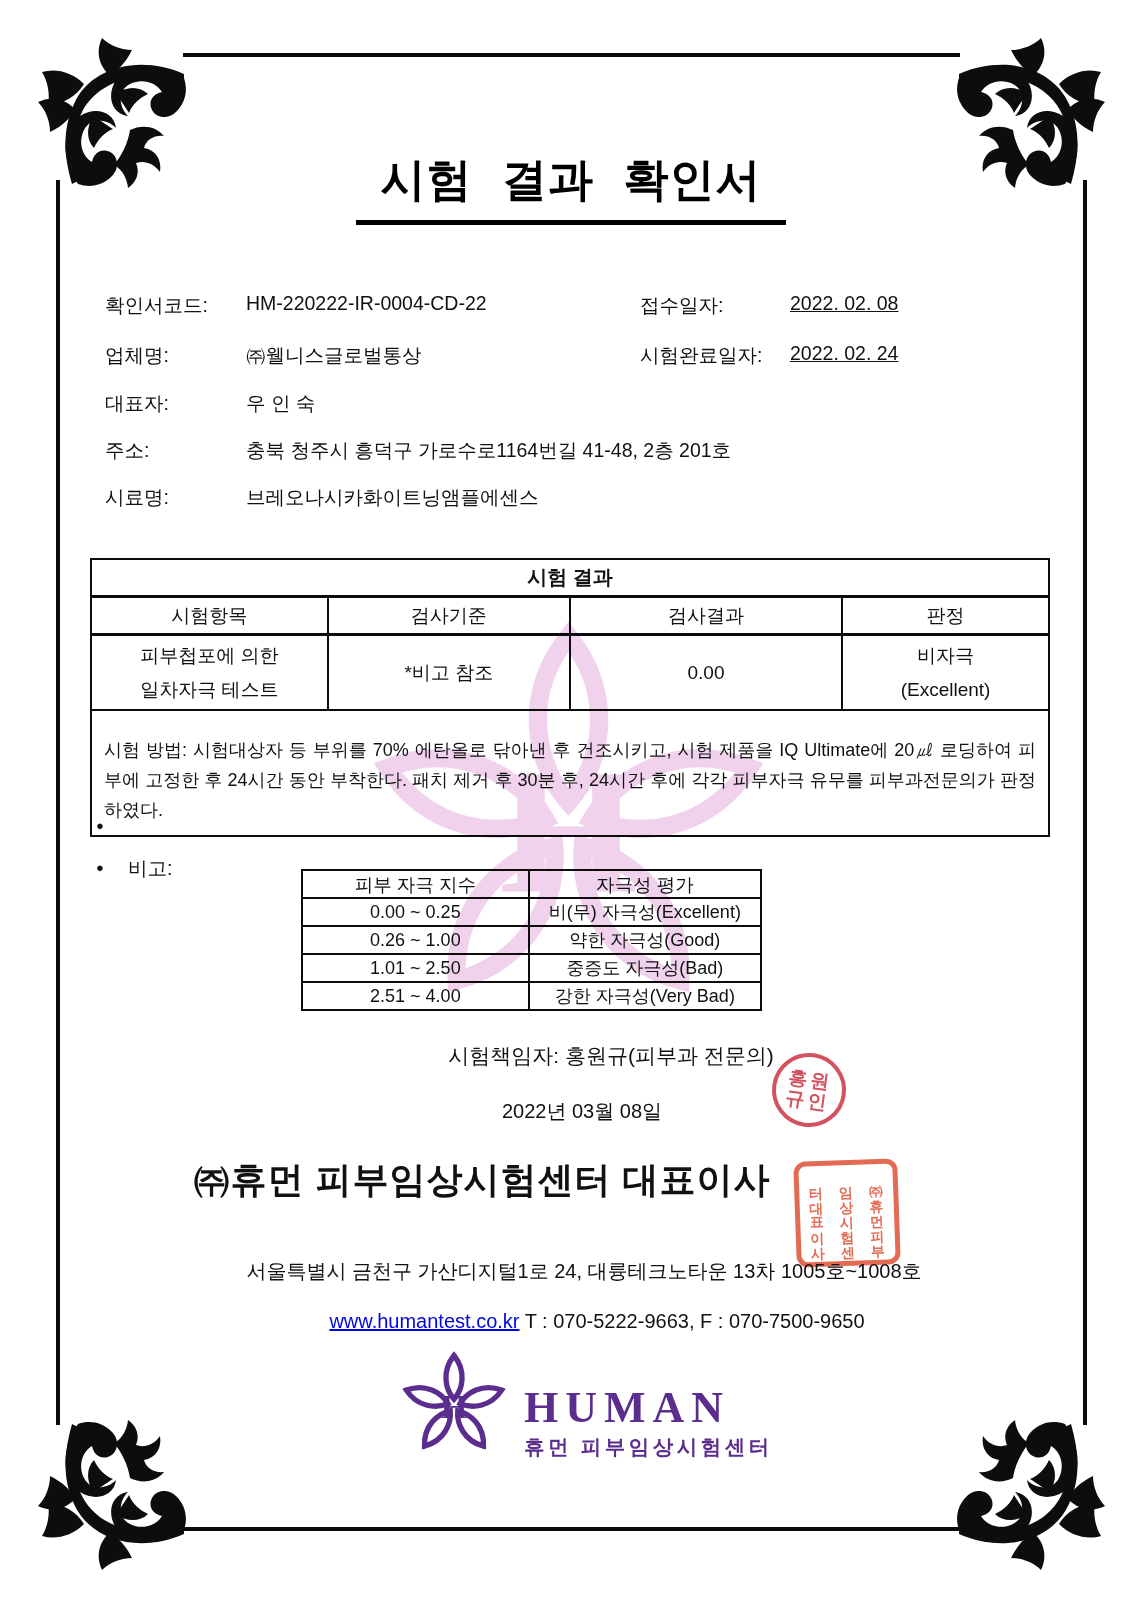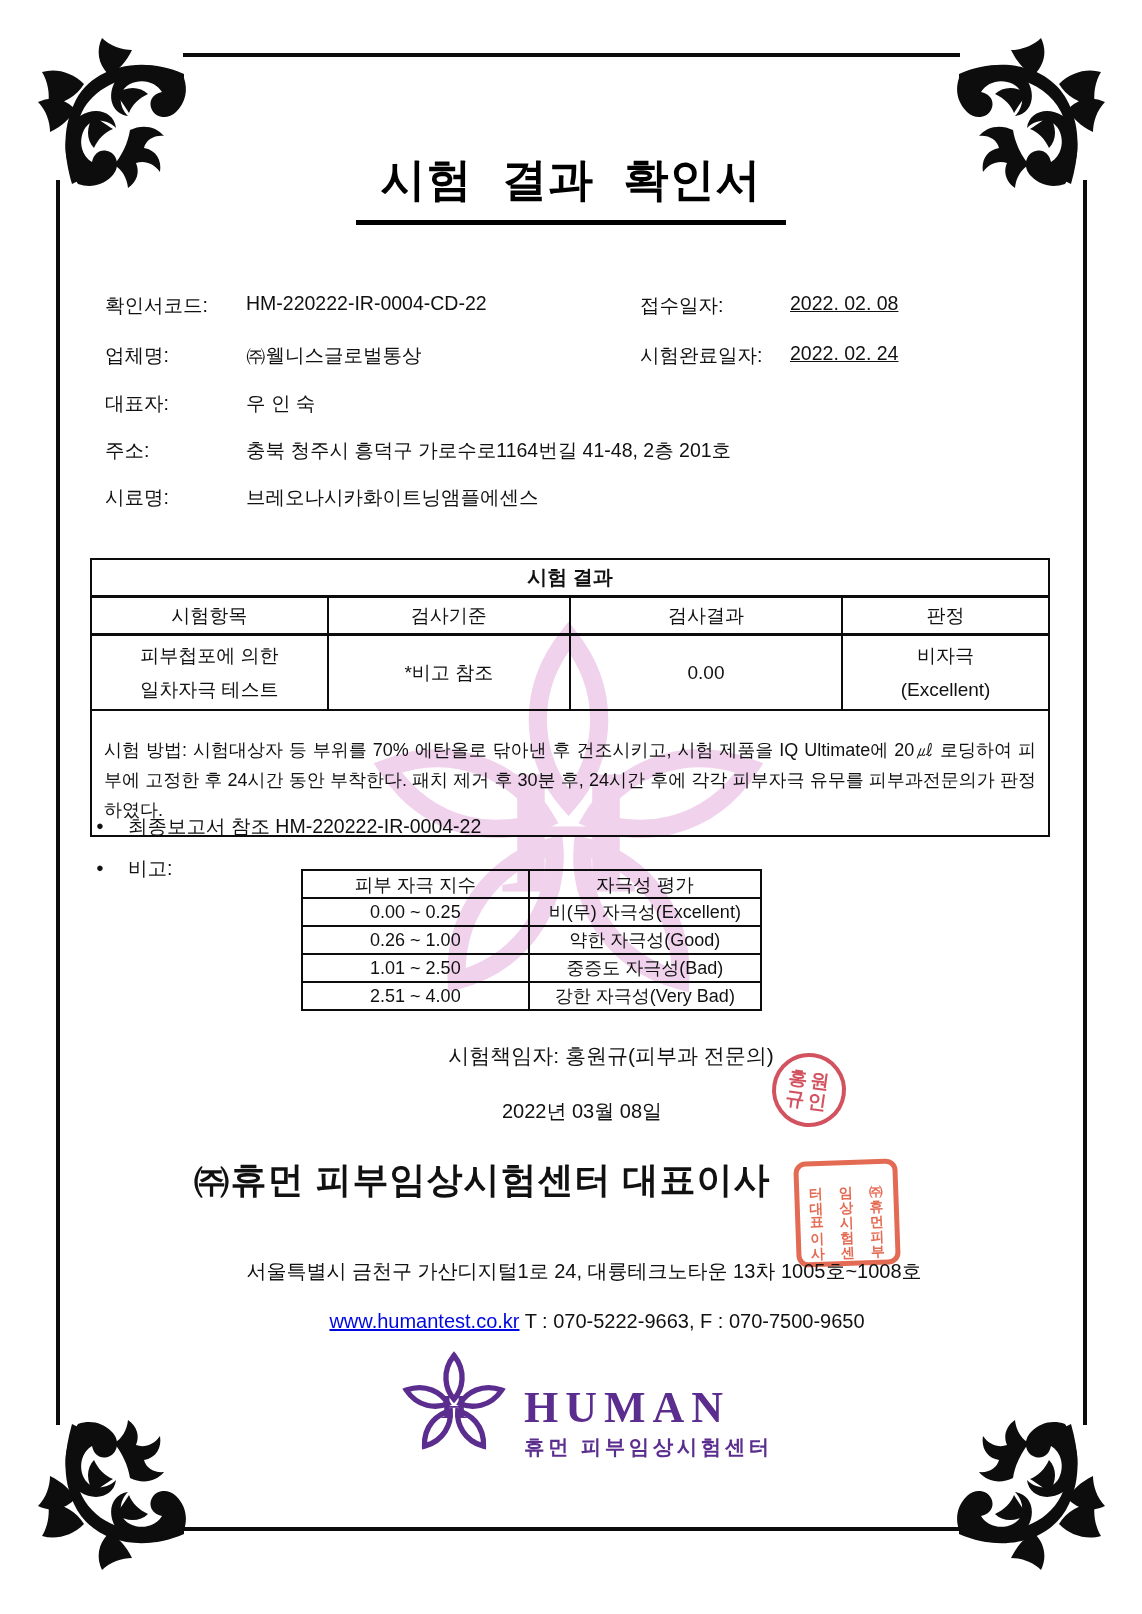--- a/index.html
+++ b/index.html
@@ -240,21 +240,20 @@
           <div class="cell-2line">(Excellent)</div>
         </td>
       </tr>
       <tr class="t-method">
         <td colspan="4">시험 방법: 시험대상자 등 부위를 70% 에탄올로 닦아낸 후 건조시키고, 시험 제품을 IQ Ultimate에 20㎕ 로딩하여 피부에 고정한 후 24시간 동안 부착한다. 패치 제거 후 30분 후, 24시간 후에 각각 피부자극 유무를 피부과전문의가 판정하였다.</td>
       </tr>
     </tbody>
       </table>
 
     <div class="bullet-dot" style="left:96px; top:818px;">●</div>
-    <div class="bullet-text" style="top:813px;">최종보고서 참조 HM-220222-IR-0004-22</div>
 
     <div class="bullet-dot" style="left:96px; top:860px;">●</div>
     <div class="bullet-text" style="top:855px;">비고:</div>
 
     <table class="ntable">
       <colgroup>
           <col style="width:49.4%">
           <col style="width:50.6%">
         </colgroup>
       <tbody>

